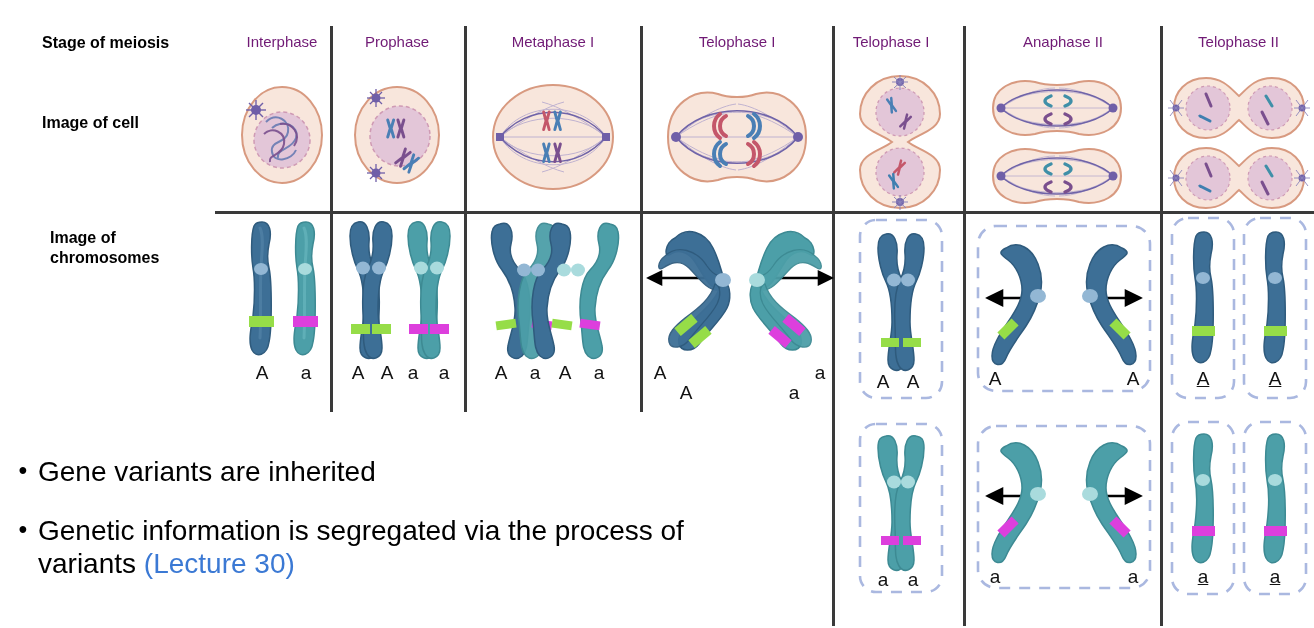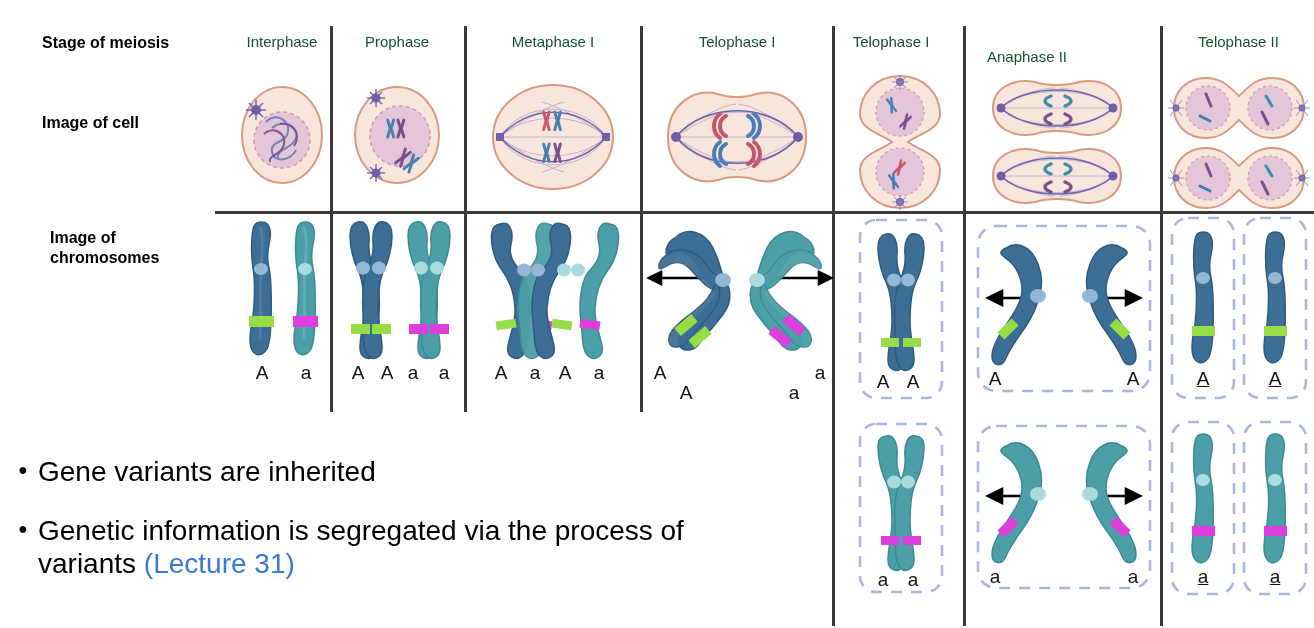--- a/index.html
+++ b/index.html
@@ -43,21 +43,21 @@
     line-height: 20px;
     color: #000000;
     left: 42px;
   }
 
   
   .stage-header {
     position: absolute;
     top: 33px;
     font-size: 15px;
-    color: #14532d;
+    color: #701a75;
     text-align: center;
     white-space: nowrap;
   }
 
   
   .cellcol {
     position: absolute;
     top: 72px;
     height: 138px;
   }
@@ -125,21 +125,21 @@
   <div class="vrule" style="left:832px; top:26px;  height:600px;"></div>
   <div class="vrule" style="left:963px; top:26px;  height:600px;"></div>
   <div class="vrule" style="left:1160px;top:26px;  height:600px;"></div>
   <div class="hrule" style="left:215px; top:211px; width:1099px;"></div>
 
   <div class="stage-header" style="left:234px; width:96px;">Interphase</div>
   <div class="stage-header" style="left:342px; width:110px;">Prophase</div>
   <div class="stage-header" style="left:478px; width:150px;">Metaphase I</div>
   <div class="stage-header" style="left:654px; width:166px;">Telophase I</div>
   <div class="stage-header" style="left:831px; width:120px;">Telophase I</div>
-  <div class="stage-header" style="left:934px; width:186px;margin-top:15px;">Anaphase II</div>
+  <div class="stage-header" style="left:970px; width:186px;">Anaphase II</div>
   <div class="stage-header" style="left:1166px;width:145px;">Telophase II</div>
 
   <div class="cellcol" style="left:234px; width:96px;">
     <svg width="96" height="130" viewBox="0 0 96 130">
       <ellipse cx="48" cy="63" rx="40" ry="48" fill="#f8e6dc" stroke="#d89a80" stroke-width="2"></ellipse>
       <circle cx="48" cy="68" r="28" fill="#e3c6d8" stroke="#cf9ab4" stroke-width="1.5" stroke-dasharray="4 3"></circle>
       <g stroke="#6f7fb5" stroke-width="2" fill="none" opacity="0.95">
         <path d="M32 50 C42 40, 56 48, 54 60 C52 72, 36 68, 38 80 C40 92, 58 88, 62 78"></path>
         <path d="M38 56 C48 46, 66 54, 62 66 C58 78, 42 76, 44 86"></path>
       </g>
@@ -688,17 +688,17 @@
     <div class="allele allele-u" style="left:94px; top:144px; width:26px;">a</div>
   </div>
 
   <div class="bullets">
     <div class="bullet">
       <div class="bullet-dot">•</div>
       <div class="bullet-text">Gene variants are inherited</div>
     </div>
     <div class="bullet">
       <div class="bullet-dot">•</div>
-      <div class="bullet-text"><span>Genetic information is segregated via the process of variants </span><span class="lecture-ref">(Lecture 31)</span></div>
+      <div class="bullet-text"><span>Genetic information is segregated via the process of variants </span><span class="lecture-ref">(Lecture 30)</span></div>
     </div>
   </div>
 
 </div>
 
 </body></html>

